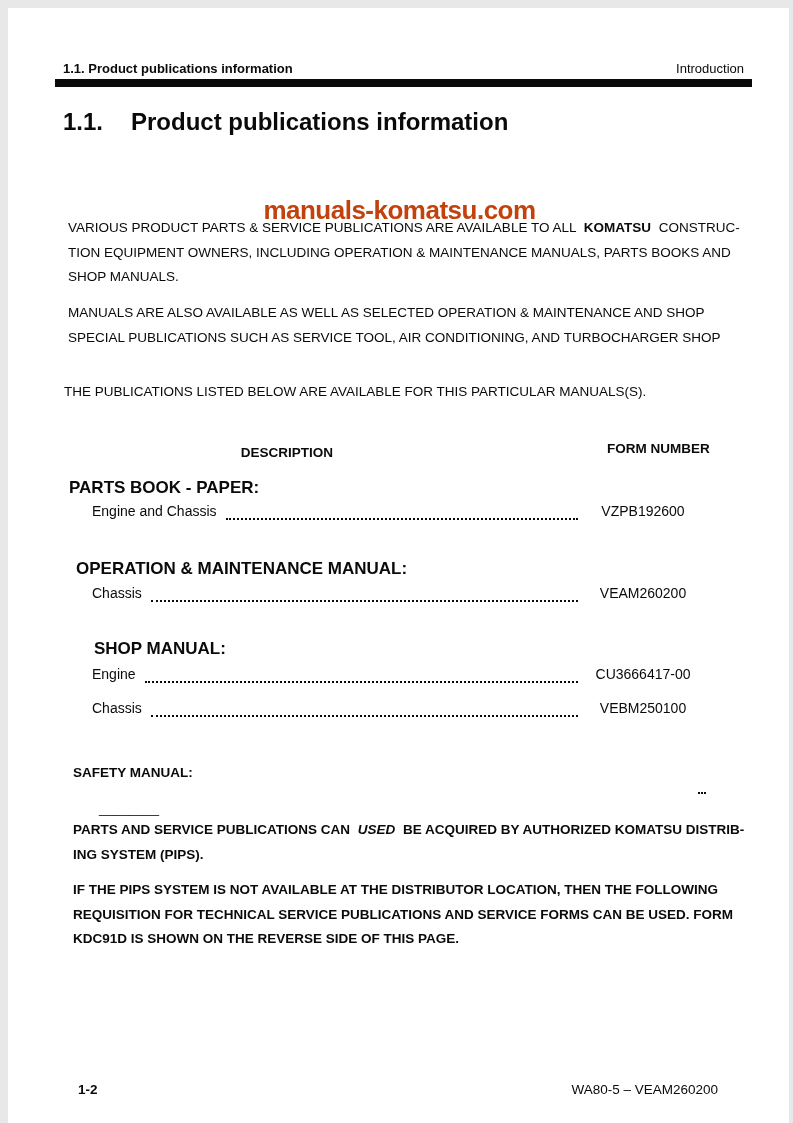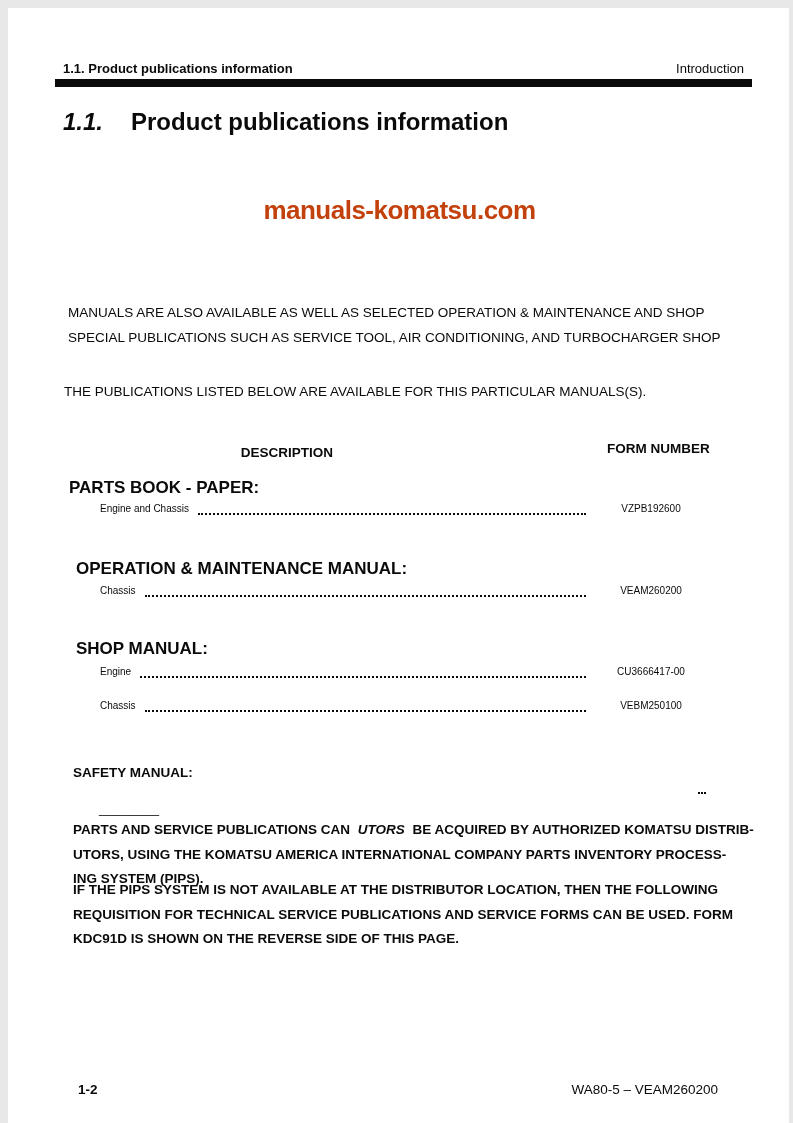--- a/index.html
+++ b/index.html
@@ -33,21 +33,21 @@
   }
   
   .chapter-title {
     position: absolute;
     left: 47px; top: 93px;
     font-size: 24px;
     font-weight: bold;
     line-height: 26px;
     white-space: nowrap;
   }
-  .chapter-title .num { display: inline-block; width: 68px; font-style: italic; }
+  .chapter-title .num { display: inline-block; width: 68px; }
   
   .watermark {
     position: absolute;
     left: 0; right: 10px; top: 183px;
     text-align: center;
     font-size: 26px;
     font-weight: bold;
     letter-spacing: -0.5px;
     color: #c2410c;
     z-index: 2;
@@ -69,46 +69,46 @@
   .col-head.desc { left: 204px; width: 150px; text-align: center; top: 433px; }
   .col-head.form { left: 595px; top: 429px; }
   .sec-heading {
     position: absolute;
     font-size: 17px;
     font-weight: bold;
     white-space: nowrap;
   }
   .pub-row {
     position: absolute;
-    left: 84px;
+    left: 76px;
     width: 623px;
     display: flex;
     align-items: baseline;
-    font-size: 10px;
+    font-size: 14px;
   }
   .pub-row .label { white-space: nowrap; }
   .pub-row .leader {
     flex: 1;
     border-bottom: 2px dotted #0a0a0a;
     margin: 0 5px 3px 5px;
     align-self: flex-end;
     height: 0;
   }
   .pub-row .form-value {
     width: 120px;
     text-align: center;
     white-space: nowrap;
   }
   .pub-row.safety { left: 57px; width: 650px; font-size: 13.5px; }
   .pub-row.safety .label { font-weight: bold; }
   .h-s1 { left: 57px; top: 466px; }
   .r-s1-0 { top: 487px; }
   .h-s2 { left: 64px; top: 547px; }
   .r-s2-0 { top: 569px; }
-  .h-s3 { left: 64px; top: 627px; }
+  .h-s3 { left: 82px; top: 627px; }
   .r-s3-0 { top: 650px; }
   .r-s3-1 { top: 684px; }
   .r-s4 { top: 749px; flex-direction: column; }
   
   .note {
     position: absolute;
     left: 57px;
     font-size: 13.5px;
     font-weight: bold;
     line-height: 16.5px;
@@ -136,20 +136,25 @@
   <div class="running-header">
     <span class="left">1.1. Product publications information</span>
     <span class="right">Introduction</span>
   </div>
   <div class="header-rule"></div>
 
   <h1 class="chapter-title"><span class="num">1.1.</span><span>Product publications information</span></h1>
 
   <div class="watermark">manuals-komatsu.com</div>
 
+  <div class="para p1">
+    <div>VARIOUS PRODUCT PARTS &amp; SERVICE PUBLICATIONS ARE AVAILABLE TO ALL <b>KOMATSU</b> CONSTRUC-</div>
+    <div>TION EQUIPMENT OWNERS, INCLUDING OPERATION &amp; MAINTENANCE MANUALS, PARTS BOOKS AND</div>
+    <div>SHOP MANUALS.</div>
+  </div>
   <div class="para p2">
     <div>MANUALS ARE ALSO AVAILABLE AS WELL AS SELECTED OPERATION &amp; MAINTENANCE AND SHOP</div>
     <div>SPECIAL PUBLICATIONS SUCH AS SERVICE TOOL, AIR CONDITIONING, AND TURBOCHARGER SHOP</div>
   </div>
   <div class="para p3">THE PUBLICATIONS LISTED BELOW ARE AVAILABLE FOR THIS PARTICULAR MANUALS(S).</div>
 
   <div class="col-head desc">DESCRIPTION</div>
   <div class="col-head form">FORM NUMBER</div>
 
   <div class="sec-heading h-s1">PARTS BOOK - PAPER:</div>
@@ -178,22 +183,21 @@
     <span class="form-value">VEBM250100</span>
   </div>
 
   <div class="pub-row safety r-s4">
     <span class="label">SAFETY MANUAL:</span>
     <span class="leader"></span>
     <span class="form-value">________</span>
   </div>
 
   <div class="note n1">
-    <div>PARTS AND SERVICE PUBLICATIONS CAN <i>UTORS</i> BE ACQUIRED BY AUTHORIZED KOMATSU DISTRIB-</div>
-    <div>UTORS, USING THE KOMATSU AMERICA INTERNATIONAL COMPANY PARTS INVENTORY PROCESS-</div>
+    <div>PARTS AND SERVICE PUBLICATIONS CAN <i>USED</i> BE ACQUIRED BY AUTHORIZED KOMATSU DISTRIB-</div>
     <div>ING SYSTEM (PIPS).</div>
   </div>
   <div class="note n2">
     <div>IF THE PIPS SYSTEM IS NOT AVAILABLE AT THE DISTRIBUTOR LOCATION, THEN THE FOLLOWING</div>
     <div>REQUISITION FOR TECHNICAL SERVICE PUBLICATIONS AND SERVICE FORMS CAN BE USED. FORM</div>
     <div>KDC91D IS SHOWN ON THE REVERSE SIDE OF THIS PAGE.</div>
   </div>
 
   <div class="page-footer">
     <span class="left">1-2</span>

